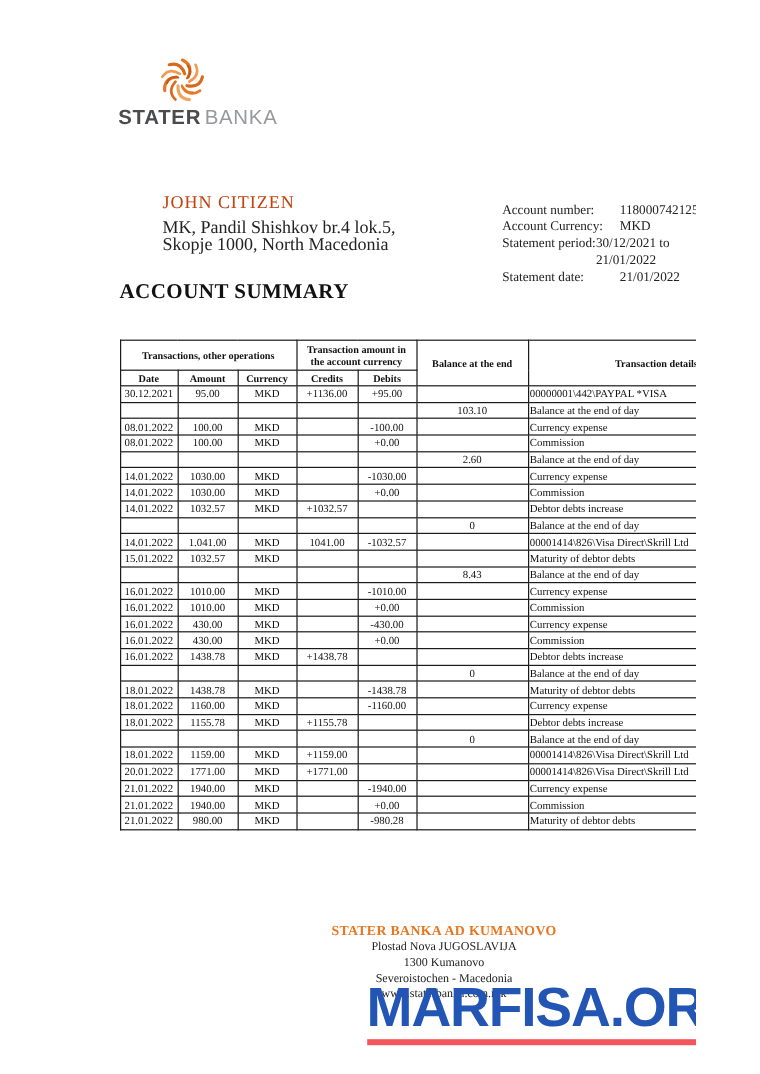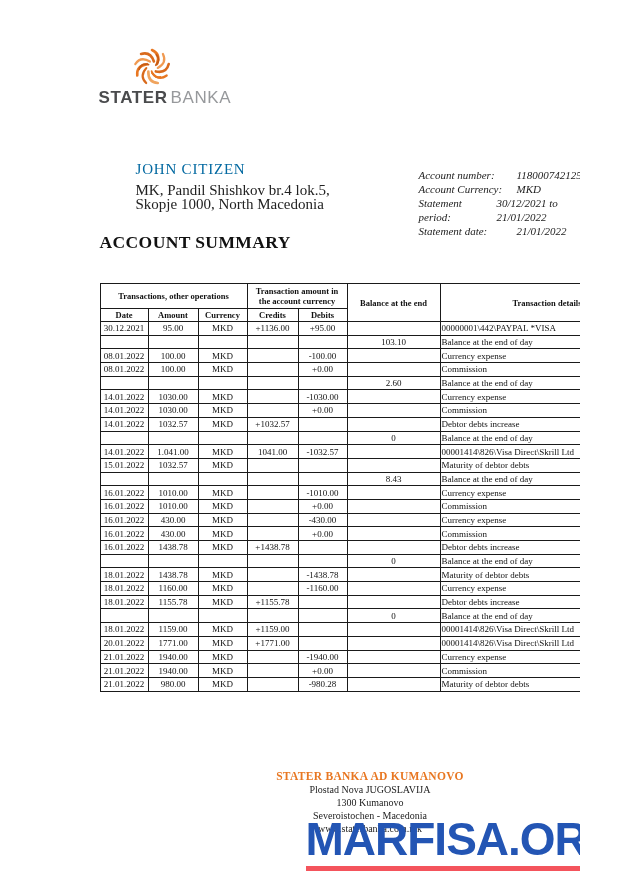--- a/index.html
+++ b/index.html
@@ -14,26 +14,26 @@
   .logo-icon { position:absolute; left:29px; top:1px; width:48px; height:44px; }
   .logo-text {
     position:absolute; left:0px; top:44px; white-space:nowrap;
     font-family:"Liberation Sans", sans-serif; font-size:17px; letter-spacing:0.6px;
   }
   .brand-primary { font-weight:bold; color:#4a4b4d; }
   .brand-secondary { font-weight:normal; color:#97999c; margin-left:3px; }
 
   
   .customer { position:absolute; left:82px; top:161px; }
-  .customer-name { font-size:15px; letter-spacing:0.8px; margin:0 0 5px 0; color:#0369a1; }
+  .customer-name { font-size:15px; letter-spacing:0.8px; margin:0 0 5px 0; color:#c2410c; }
   .customer-line { font-size:15px; line-height:14px; color:#222; }
 
   
   .account-info { position:absolute; left:365px; top:168px; font-size:11px; line-height:14px; color:#222; }
-  .ai-row { display:flex;font-style:italic; }
+  .ai-row { display:flex; }
   .ai-label { width:98px; }
   .ai-value { }
 
   
   .summary-title {
     position:absolute; left:46px; top:232px; margin:0;
     font-size:17.5px; font-weight:bold; letter-spacing:0.4px; color:#111;
   }
 
   

